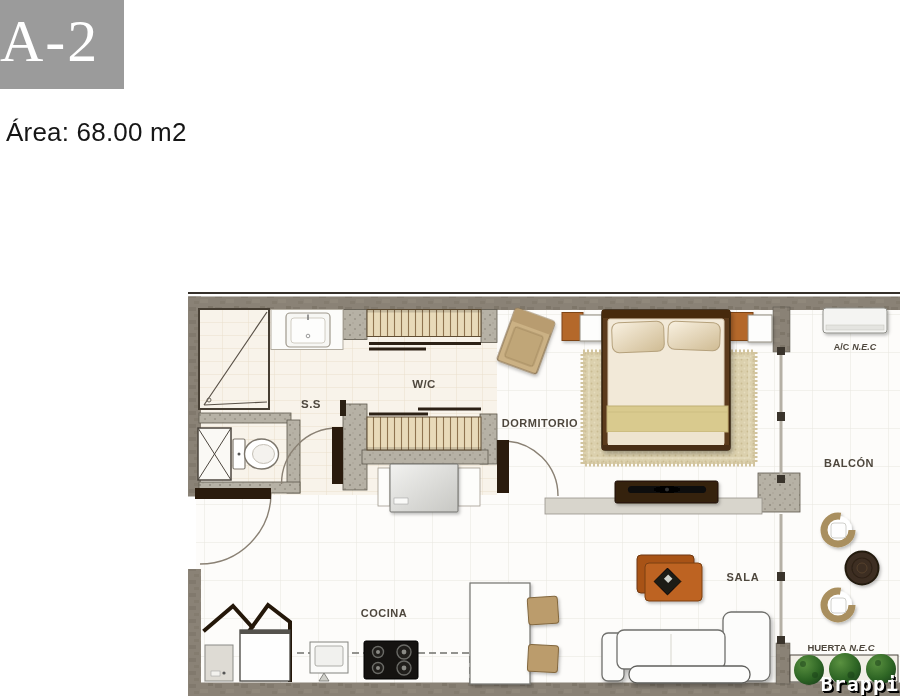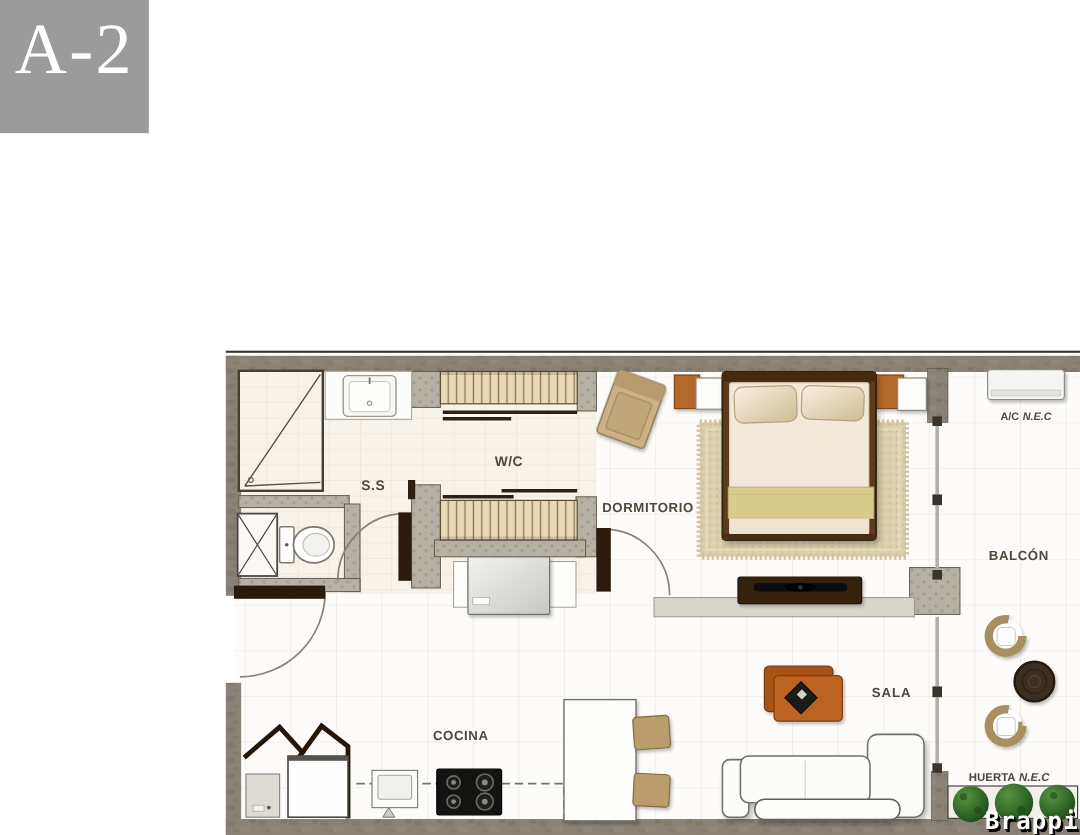--- a/index.html
+++ b/index.html
@@ -1,24 +1,24 @@
 <!DOCTYPE html>
 <html><head>
 <meta charset="utf-8">
 <style>
   html,body{margin:0;padding:0;}
   body{
     width:900px;height:696px;position:relative;background:#ffffff;
     font-family:"Liberation Sans",sans-serif;overflow:hidden;
   }
   .unit-badge{
-    position:absolute;left:0;top:0;width:124px;height:111px;
+    position:absolute;left:0;top:0;width:124px;height:89px;
     background:#9b9b9b;color:#ffffff;
     font-family:"Liberation Serif",serif;font-size:60px;font-weight:400;
-    letter-spacing:2px;text-align:center;line-height:82px;
+    letter-spacing:2px;line-height:82px;
   }
   .details{
     position:absolute;left:6px;top:117px;
     font-size:26px;line-height:31px;color:#161616;letter-spacing:0.2px;
   }
   .plan{
     position:absolute;left:188px;top:292px;width:712px;height:404px;
   }
   .plan svg{display:block;}
   .plan text{
@@ -32,20 +32,21 @@
   }
 </style>
 </head>
 <body>
 
 <div class="unit-badge">
   <span>A-2</span>
 </div>
 
 <div class="details">
+  <div>Área: 68.00 m2</div>
 </div>
 
 <div class="plan">
 <svg width="712" height="404" viewBox="0 0 712 404" xmlns="http://www.w3.org/2000/svg">
   <defs>
     <pattern id="tile" width="38" height="38" patternUnits="userSpaceOnUse" patternTransform="translate(16,22)">
       <path d="M38 0 H0 V38" fill="none" stroke="#e8e5de" stroke-width="1"></path>
     </pattern>
     <pattern id="fine" width="26" height="13" patternUnits="userSpaceOnUse" patternTransform="translate(8,17)">
       <rect width="26" height="13" fill="#f8f3ea"></rect>

